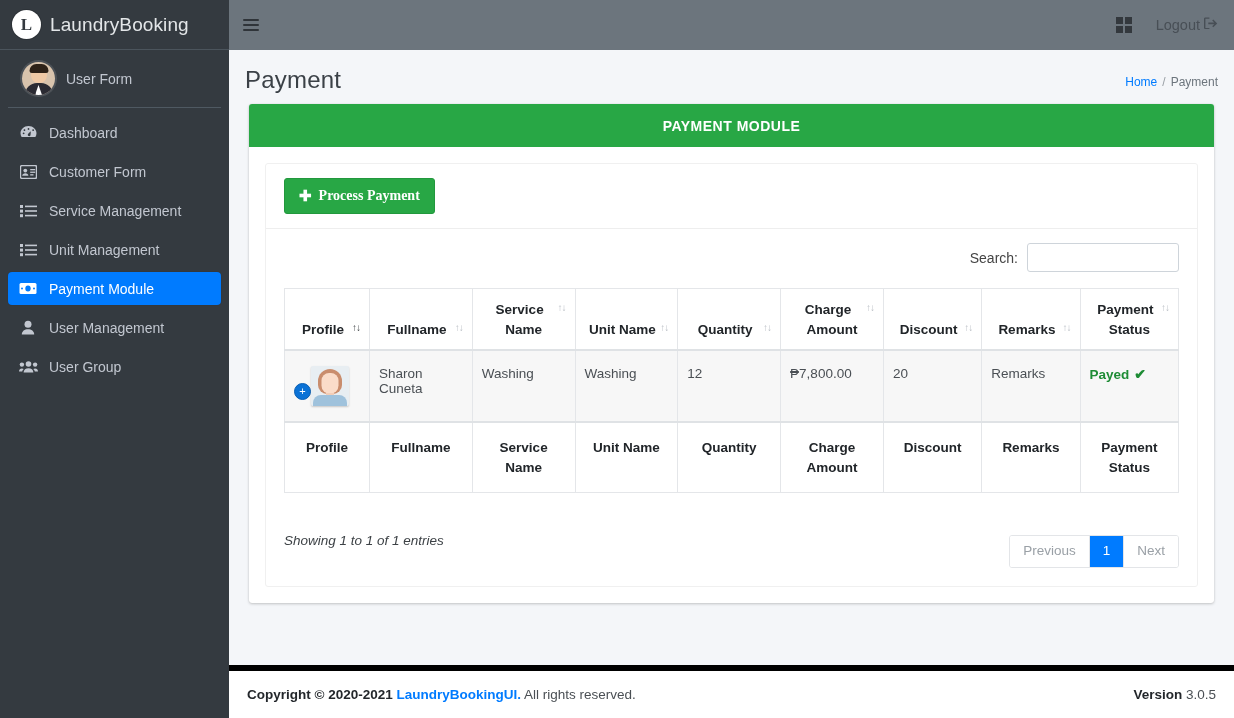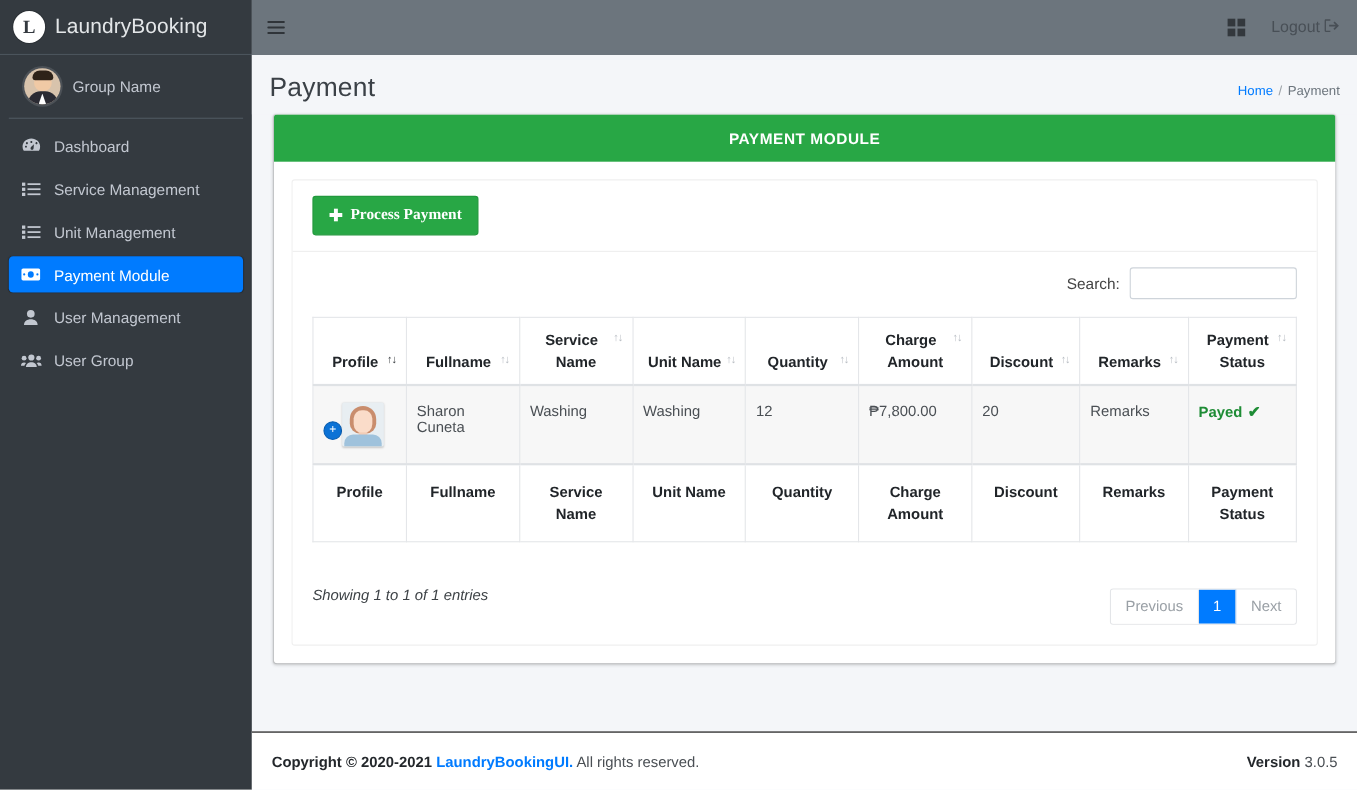--- a/index.html
+++ b/index.html
@@ -190,21 +190,21 @@
   .entries-info { font-size: 13.5px; color: #3d4246; font-style: italic; }
   .pagination { display: flex; border: 1px solid #e3e5e8; border-radius: 3px; overflow: hidden; margin-top: 22px; }
   .pg {
     padding: 7px 13px; font-size: 13.5px; color: #9aa0a6; background: #fff;
     border-right: 1px solid #e3e5e8; cursor: pointer; line-height: 1.25;
   }
   .pg:last-child { border-right: none; }
   .pg.active { background: #007bff; color: #ffffff; }
 
   .footer {
-    height: 53px; background: #ffffff; border-top: 1px solid #000000;
+    height: 53px; background: #ffffff; border-top: 6px solid #000000;
     display: flex; align-items: center; justify-content: space-between;
     padding: 0 18px; font-size: 13.5px; color: #4a4f54;
   }
   .footer b { color: #23272b; }
   .footer a { color: #007bff; text-decoration: none; font-weight: bold; cursor: pointer; }
   .ver-label { font-weight: bold; color: #23272b; }
 </style>
 </head>
 <body>
 
@@ -215,34 +215,47 @@
     <div class="brand">
       <div class="brand-logo">L</div>
       <div class="brand-text">LaundryBooking</div>
     </div>
 
     <div class="user-panel">
       <div class="user-avatar">
         <span class="body"></span>
           <span class="collar"></span>
       </div>
-      <div class="user-name">Group Name</div>
+      <div class="user-name">User Form</div>
     </div>
 
     <nav class="nav">
 
       <div class="nav-item">
         <span class="nav-icon">
           <svg width="17" height="15" viewBox="0 0 17 15">
               <path fill="#c2c7d0" d="M8.5 1C4 1 .5 4.3.5 8.3c0 1.4.4 2.7 1.1 3.8h13.8c.7-1.1 1.1-2.4 1.1-3.8C16.5 4.3 13 1 8.5 1zm0 2.1c.5 0 .9.4.9.9s-.4.9-.9.9-.9-.4-.9-.9.4-.9.9-.9zM3.6 9.2c-.5 0-.9-.4-.9-.9s.4-.9.9-.9.9.4.9.9-.4.9-.9.9zm1.5-3.4c-.4.4-1 .4-1.3 0-.4-.4-.4-1 0-1.3.4-.4 1-.4 1.3 0 .4.3.4.9 0 1.3zm5.3 4.6c-.3.7-1.1 1-1.8.7-.7-.3-1-1.1-.7-1.8.3-.7 2.9-3.1 2.9-3.1s-.1 3.5-.4 4.2zm2.1-4.6c-.4-.4-.4-1 0-1.3.4-.4 1-.4 1.3 0 .4.4.4 1 0 1.3-.3.4-.9.4-1.3 0z"></path>
             </svg>
         </span>
         <span>Dashboard</span>
       </div>
 
+      <div class="nav-item">
+        <span class="nav-icon">
+          <svg width="17" height="14" viewBox="0 0 17 14">
+              <rect x="0.5" y="0.5" width="16" height="13" rx="1.5" fill="none" stroke="#c2c7d0" stroke-width="1.4"></rect>
+              <circle cx="5.3" cy="5.6" r="1.9" fill="#c2c7d0"></circle>
+              <path fill="#c2c7d0" d="M2.2 10.8c0-1.7 1.4-2.6 3.1-2.6s3.1.9 3.1 2.6z"></path>
+              <rect x="10.2" y="4" width="5" height="1.3" fill="#c2c7d0"></rect>
+              <rect x="10.2" y="6.6" width="5" height="1.3" fill="#c2c7d0"></rect>
+              <rect x="10.2" y="9.2" width="3.3" height="1.3" fill="#c2c7d0"></rect>
+            </svg>
+        </span>
+        <span>Customer Form</span>
+      </div>
 
       <div class="nav-item">
         <span class="nav-icon">
           <svg width="17" height="14" viewBox="0 0 17 14">
               <rect x="0" y="1" width="3" height="3" fill="#c2c7d0"></rect>
               <rect x="0" y="5.6" width="3" height="3" fill="#c2c7d0"></rect>
               <rect x="0" y="10.2" width="3" height="3" fill="#c2c7d0"></rect>
               <rect x="5" y="1.6" width="12" height="1.6" fill="#c2c7d0"></rect>
               <rect x="5" y="6.2" width="12" height="1.6" fill="#c2c7d0"></rect>
               <rect x="5" y="10.8" width="12" height="1.6" fill="#c2c7d0"></rect>

